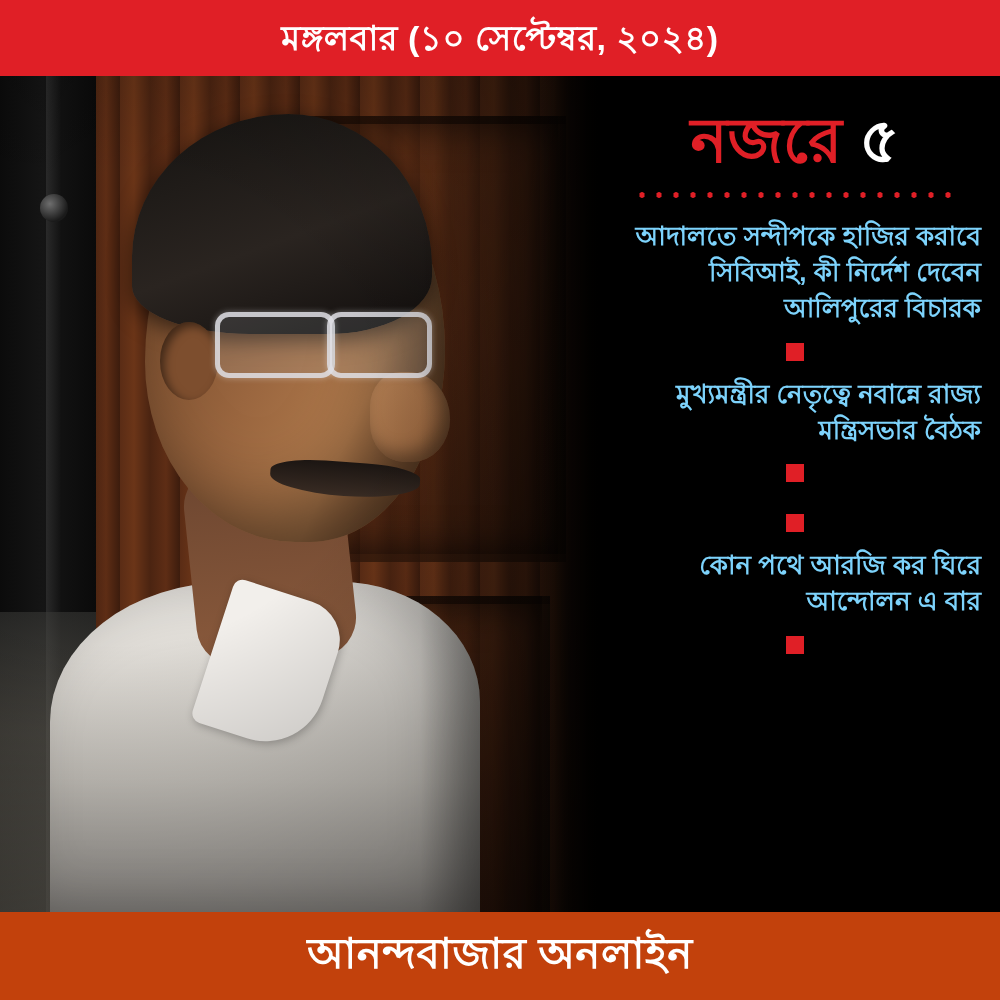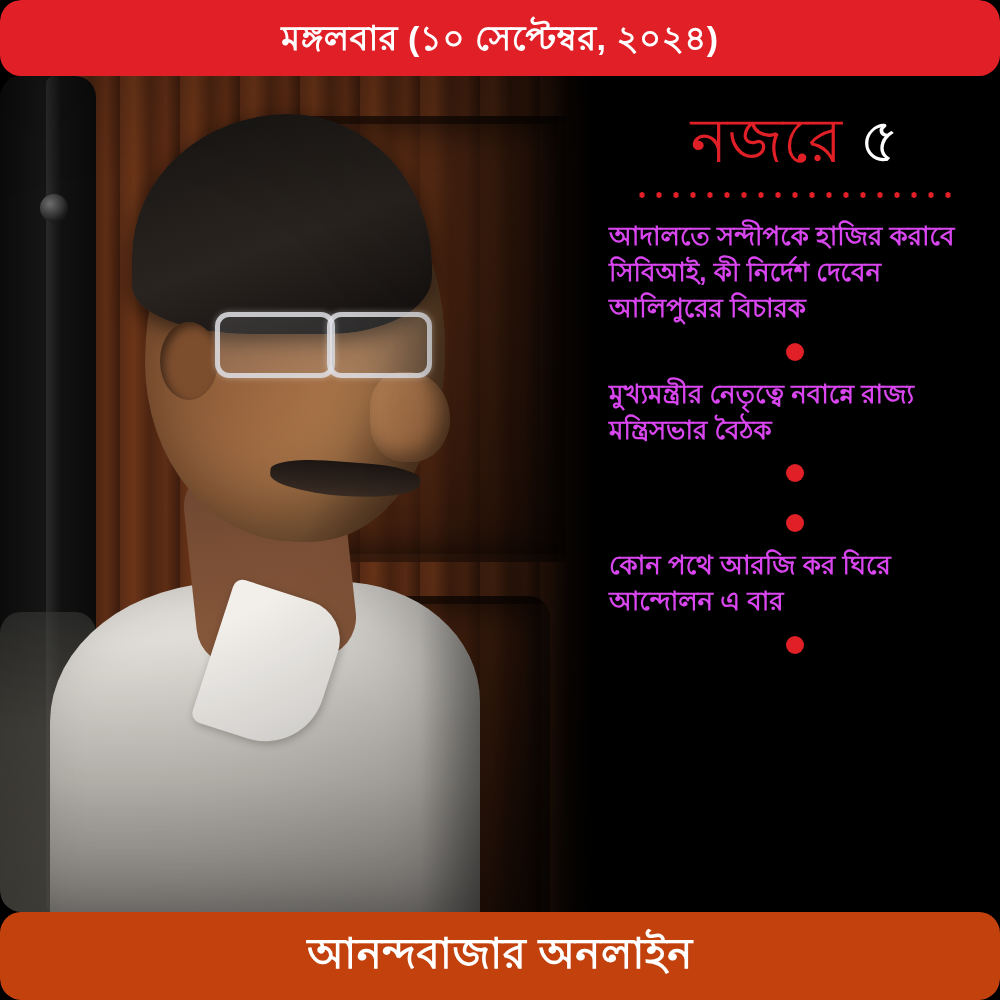--- a/index.html
+++ b/index.html
@@ -1,15 +1,15 @@
 <!DOCTYPE html>
 <html><head>
 <meta charset="utf-8">
 <style>
-  * { margin:0; padding:0; box-sizing:border-box;border-radius:21px; }
+  * { margin:0; padding:0; box-sizing:border-box; }
   html,body {
     width:1000px; height:1000px;
     background:#000;
     font-family:"Liberation Sans", sans-serif;
     overflow:hidden;
   }
   #card {
     position:relative;
     width:1000px; height:1000px;
     background:#000;
@@ -174,40 +174,40 @@
     display:flex; flex-direction:column; align-items:center;
   }
   .panel:before{
     content:"";
     position:absolute; left:-60px; top:0; width:60px; height:100%;
     background:linear-gradient(90deg, rgba(0,0,0,0) 0%, rgba(0,0,0,0.92) 85%, #000 100%);
   }
   .headline {
     color:#e01f26;
     font-size:62px;
-    font-weight:normal;
+    font-weight:bold;
     line-height:1.05;
     text-align:center;
     white-space:nowrap;
     margin-top:6px;
   }
   .headline .num { color:#ffffff; }
   .dots {
     width:330px; height:12px;
     margin:16px 0 18px 0;
     background-image:radial-gradient(circle, #e01f26 2.6px, rgba(0,0,0,0) 3px);
     background-size:17px 12px;
     background-repeat:repeat-x;
     background-position:center;
   }
   .item {
-    color:#d946ef;
+    color:#7dd3fc;
     font-size:26px;
     line-height:1.38;
-    text-align:left;
+    text-align:right;
     width:372px;
     font-weight:600;
     text-shadow:0 1px 2px rgba(0,0,0,0.9);
   }
   .sep {
     width:18px; height:18px;
     background:#e01f26;
     margin:16px 0;
   }
 

